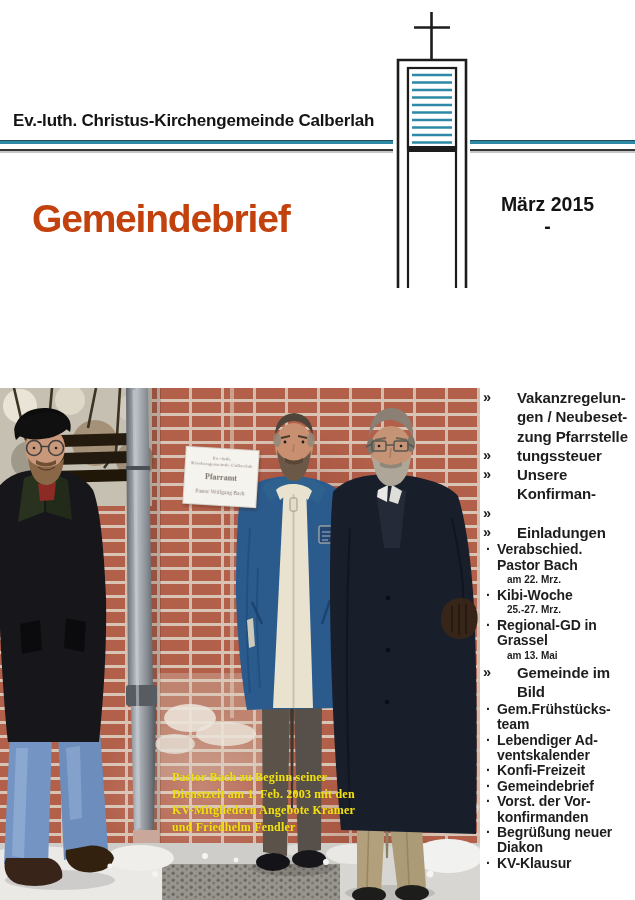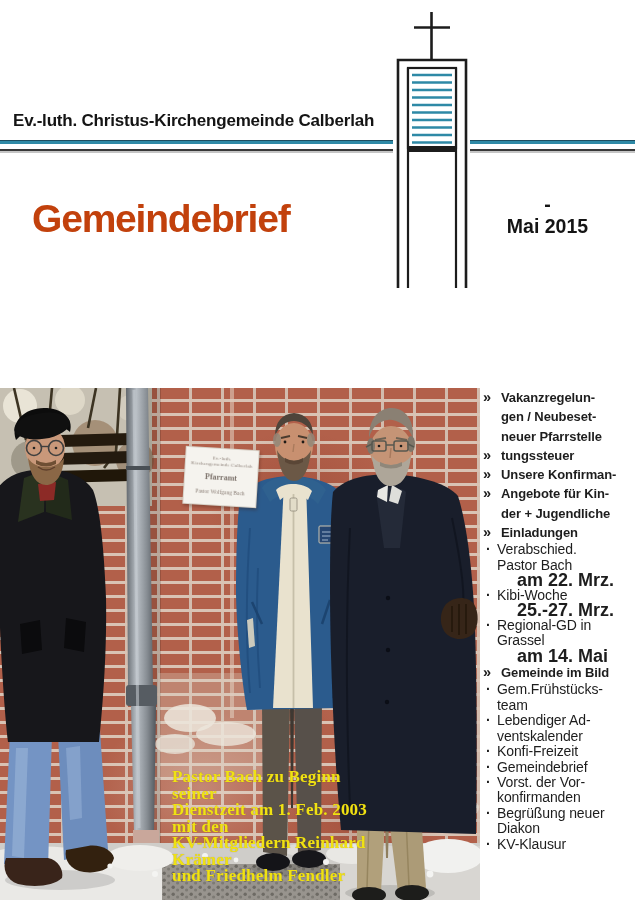--- a/index.html
+++ b/index.html
@@ -45,34 +45,34 @@
           background:#f5f3ee; border:1px solid #d8d2c8; transform:rotate(3.5deg);
           box-shadow:1px 2px 3px rgba(60,30,20,.35); text-align:center;
           font-family:"Liberation Serif", serif; color:#8d8179; filter:blur(.3px);
           padding-top:7px; }
   .sign-sm  { font-size:5px;  line-height:6px;  letter-spacing:.2px; }
   .sign-md  { font-size:8px;  line-height:9px;  margin-top:5px; color:#7d736c; font-weight:bold; }
   .sign-sm2 { font-size:5.5px; line-height:7px; margin-top:7px; }
 
   .photo-caption { position:absolute; left:172px; top:381px; width:215px;
                    font-family:"Liberation Serif", serif; font-weight:bold;
-                   font-size:17px; line-height:16.5px; letter-spacing:.2px;
+                   font-size:12px; line-height:16.5px; letter-spacing:.2px;
                    color:#f0e212; text-shadow:0 0 1px rgba(110,80,0,.45); }
 
   
   .toc { position:absolute; left:483px; top:388px; width:152px; color:#1d1d1d; }
   .toc-item { display:flex; align-items:flex-start; }
   .toc-bullet { font-weight:bold; flex:0 0 auto; }
   .toc-item.main .toc-bullet { width:18px; font-size:14.5px; line-height:19.3px; }
   .toc-item.sub  { margin-left:3px; }
   .toc-item.sub .toc-bullet { width:11px; font-size:14px; line-height:15.4px; }
   .toc-lines { flex:1 1 auto; }
-  .toc-item.main .toc-line { font-weight:bold; font-size:13px; line-height:19.3px; letter-spacing:-.1px; }
-  .toc-item.sub  .toc-line { font-weight:normal; font-size:14px;   line-height:15.4px; letter-spacing:-.1px; }
-  .toc-note { font-weight:bold; font-size:18px; line-height:14.6px; margin-left:20px; }
+  .toc-item.main .toc-line { font-weight:bold; font-size:15px; line-height:19.3px; letter-spacing:-.1px;margin-left:16px; }
+  .toc-item.sub  .toc-line { font-weight:bold; font-size:14px;   line-height:15.4px; letter-spacing:-.1px; }
+  .toc-note { font-weight:bold; font-size:10px; line-height:14.6px; margin-left:10px; }
 </style>
 </head>
 <body>
 
 <div class="page">
 
   <div>
     <div class="church-name">Ev.-luth. Christus-Kirchengemeinde Calberlah</div>
 
     <div class="rule rule-teal rt-left"></div>
@@ -104,22 +104,22 @@
         <line x1="20" y1="119.5" x2="60" y2="119.5"></line>
         <line x1="20" y1="127" x2="60" y2="127"></line>
         <line x1="20" y1="134.5" x2="60" y2="134.5"></line>
       </g>
       <rect x="15" y="138" width="50" height="6" fill="#1c1c1c"></rect>
     </svg>
 
     <h1 class="main-title">Gemeindebrief</h1>
 
     <div class="date-range">
+      <div>März 2015</div>
       <div>-</div>
-      <div>Mai 2015</div>
     </div>
   </div>
 
   <figure class="photo">
     <div class="bricks"></div>
     <div class="brick-mottle"></div>
 
     <svg class="scene" width="480" height="512" viewBox="0 0 480 512">
       <defs>
         <linearGradient id="pipeGrad" x1="0" y1="0" x2="1" y2="0">
@@ -323,52 +323,48 @@
     <div class="sign">
       <div class="sign-sm">Ev.-luth.</div>
       <div class="sign-sm">Kirchengemeinde Calberlah</div>
       <div class="sign-md">Pfarramt</div>
       <div class="sign-sm2">Pastor Wolfgang Bach</div>
     </div>
 
     <figcaption class="photo-caption" style="color: rgb(240, 226, 18);">
         <div class="cap-line">Pastor Bach zu Beginn seiner</div>
         <div class="cap-line">Dienstzeit am 1. Feb. 2003 mit den</div>
-        <div class="cap-line">KV-Mitgliedern Reinhard Krämer</div>
+        <div class="cap-line">KV-Mitgliedern Angebote Krämer</div>
         <div class="cap-line">und Friedhelm Fendler</div>
       </figcaption>
   </figure>
 
   <aside class="toc">
       <div class="toc-item main">
         <span class="toc-bullet">»</span>
         <div class="toc-lines">
           <div class="toc-line">Vakanzregelun-</div>
           <div class="toc-line">gen / Neubeset-</div>
-          <div class="toc-line">neuer Pfarrstelle</div>
+          <div class="toc-line">zung Pfarrstelle</div>
         </div>
       </div>
       <div class="toc-item main">
         <span class="toc-bullet">»</span>
         <div class="toc-lines">
           <div class="toc-line">tungssteuer</div>
         </div>
       </div>
       <div class="toc-item main">
         <span class="toc-bullet">»</span>
         <div class="toc-lines">
           <div class="toc-line">Unsere Konfirman-</div>
         </div>
       </div>
       <div class="toc-item main">
         <span class="toc-bullet">»</span>
-        <div class="toc-lines">
-          <div class="toc-line">Angebote für Kin-</div>
-          <div class="toc-line">der + Jugendliche</div>
-        </div>
       </div>
       <div class="toc-item main">
         <span class="toc-bullet">»</span>
         <div class="toc-lines">
           <div class="toc-line">Einladungen</div>
         </div>
       </div>
       <div class="toc-item sub">
         <span class="toc-bullet">·</span>
         <div class="toc-lines">
@@ -382,21 +378,21 @@
         <div class="toc-lines">
           <div class="toc-line">Kibi-Woche</div>
           <div class="toc-note">25.-27. Mrz.</div>
         </div>
       </div>
       <div class="toc-item sub">
         <span class="toc-bullet">·</span>
         <div class="toc-lines">
           <div class="toc-line">Regional-GD in</div>
           <div class="toc-line">Grassel</div>
-          <div class="toc-note">am 14. Mai</div>
+          <div class="toc-note">am 13. Mai</div>
         </div>
       </div>
       <div class="toc-item main">
         <span class="toc-bullet">»</span>
         <div class="toc-lines">
           <div class="toc-line">Gemeinde im Bild</div>
         </div>
       </div>
       <div class="toc-item sub">
         <span class="toc-bullet">·</span>

